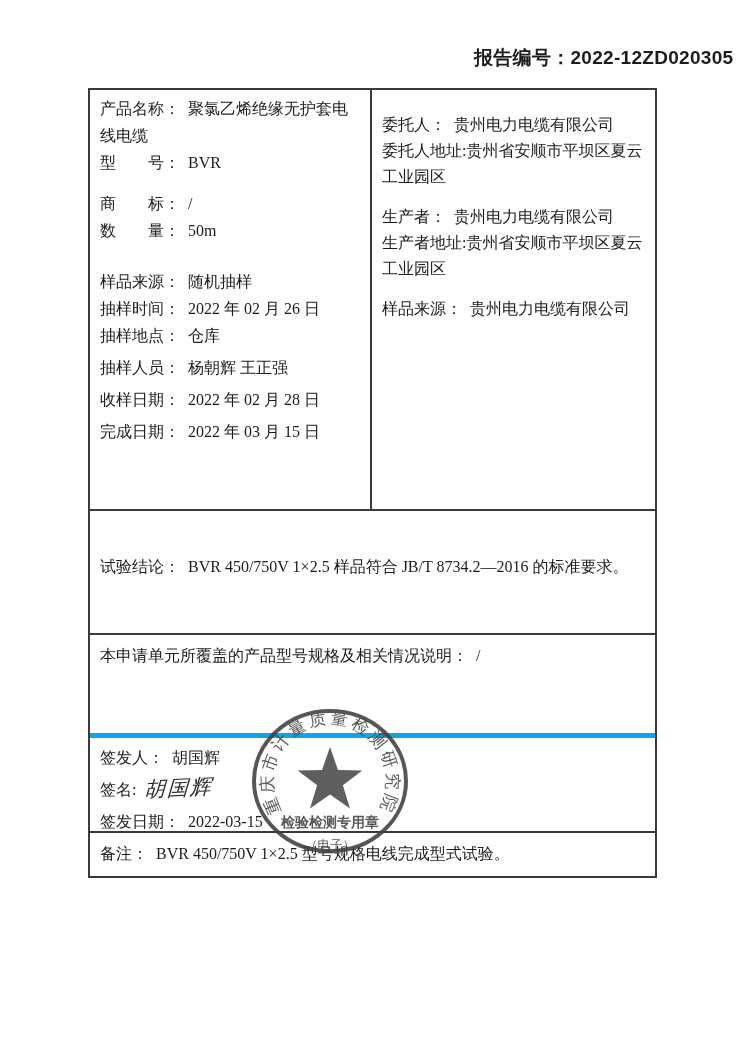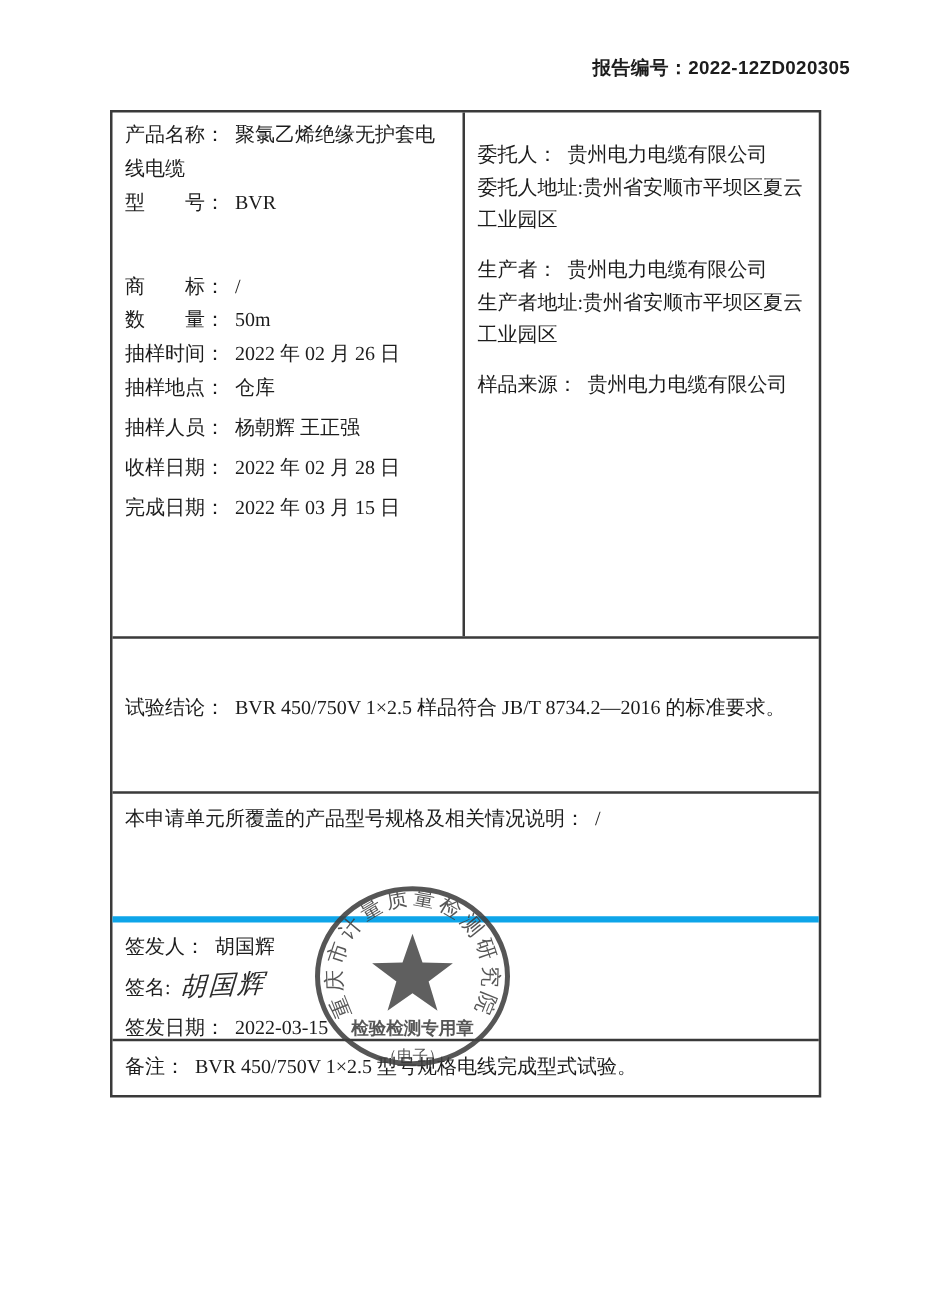--- a/index.html
+++ b/index.html
@@ -1,20 +1,20 @@
 <!DOCTYPE html>
 <html><head>
 <meta charset="utf-8">
 <style>
   * { margin:0; padding:0; box-sizing:border-box; }
   html,body { background:#ffffff; }
   body { font-family:"Liberation Serif","DejaVu Serif",serif; color:#1c1c1c; }
   .page { position:relative; width:740px; height:1046px; background:#ffffff; overflow:hidden; }
 
-  .report-no { position:absolute; left:474px; top:45px; font-size:15px; font-weight:bold;
+  .report-no { position:absolute; left:474px; top:45px; font-size:19px; font-weight:bold;
                font-family:"Liberation Sans","DejaVu Sans",sans-serif; letter-spacing:0.3px; }
 
   .doc-table { position:absolute; left:88px; top:88px; width:569px; height:790px;
                border:2px solid #3a3a3a; display:flex; flex-direction:column; font-size:16px; }
 
   .row1 { height:421px; border-bottom:2px solid #3a3a3a; display:flex; }
   .cell-left  { width:282px; border-right:2px solid #3a3a3a; padding:5px 8px 0 10px; line-height:27px; }
   .cell-right { flex:1; padding:22px 4px 0 10px; line-height:26px; }
 
   .row2 { height:124px; border-bottom:2px solid #3a3a3a; padding:42px 10px 0 10px; line-height:27px; }
@@ -52,22 +52,23 @@
 <div class="page">
 
   <div class="report-no"><span>报告编号：</span><span>2022-12ZD020305</span></div>
 
   <div class="doc-table">
 
     <div class="row1">
       <div class="cell-left">
         <div class="line"><span class="lbl">产品名称：</span><span>聚氯乙烯绝缘无护套电线电缆</span></div>
         <div class="line"><span class="lbl">型　　号：</span><span>BVR</span></div>
-        <div class="line gap-md" style="margin-top:40px;"><span class="lbl">商　　标：</span><span>/</span></div>
+        <div class="line gap-md" style="margin-top:14px;"><span class="lbl">商　　标：</span><span>/</span></div>
         <div class="line"><span class="lbl">数　　量：</span><span>50m</span></div>
+        <div class="line gap-lg" style="margin-top:24px;"><span class="lbl">样品来源：</span><span>随机抽样</span></div>
         <div class="line"><span class="lbl">抽样时间：</span><span>2022 年 02 月 26 日</span></div>
         <div class="line"><span class="lbl">抽样地点：</span><span>仓库</span></div>
         <div class="line gap-sm"><span class="lbl">抽样人员：</span><span>杨朝辉 王正强</span></div>
         <div class="line gap-sm"><span class="lbl">收样日期：</span><span>2022 年 02 月 28 日</span></div>
         <div class="line gap-sm"><span class="lbl">完成日期：</span><span>2022 年 03 月 15 日</span></div>
       </div>
 
       <div class="cell-right">
         <div class="blk">
           <div class="line"><span class="lbl">委托人：</span><span>贵州电力电缆有限公司</span></div>

